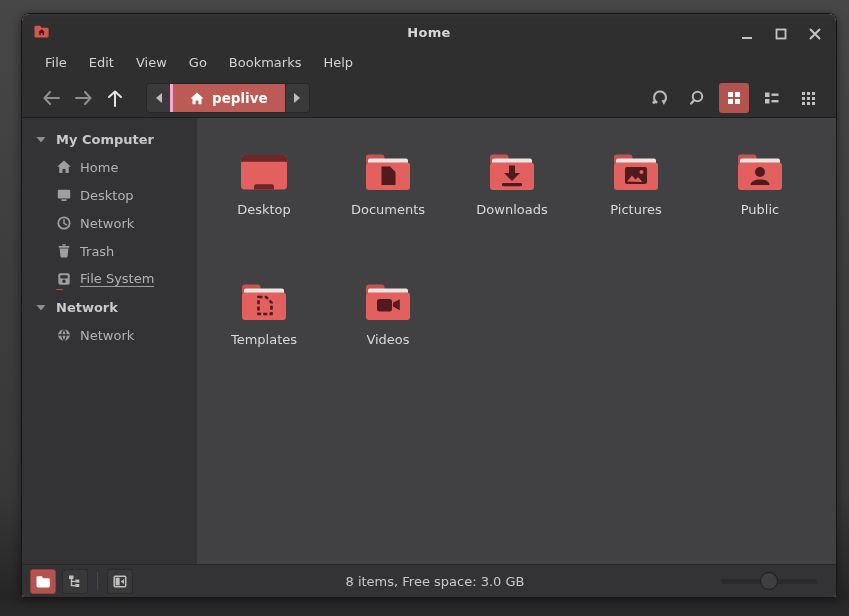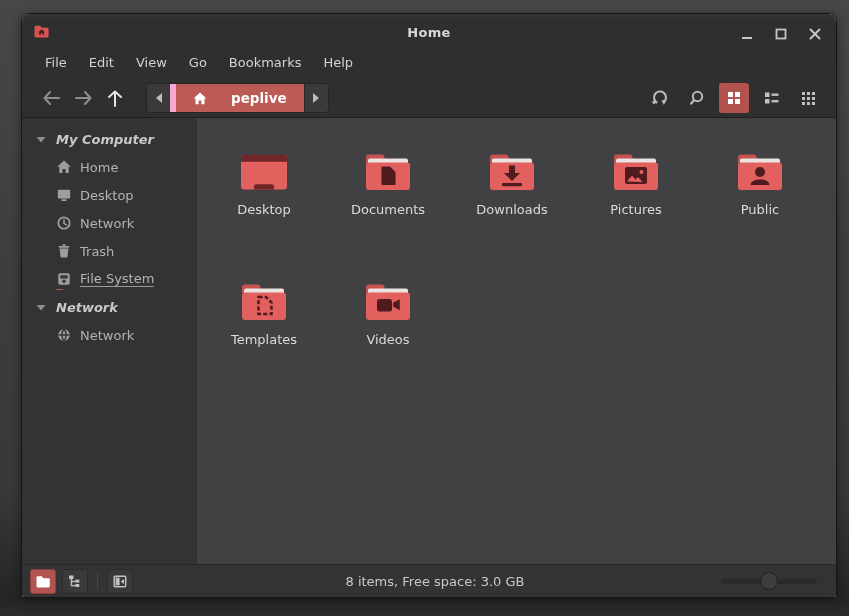--- a/index.html
+++ b/index.html
@@ -41,31 +41,31 @@
   
   .toolbar {
     height: 39px; flex: 0 0 39px; display: flex; align-items: center;
     padding: 0 13px; background: #2f2f30; border-bottom: 1px solid #1e1e1e;
   }
   .nav-btn { width: 32px; height: 30px; display: flex; align-items: center; justify-content: center; border-radius: 3px; }
   .nav-btn.dim svg { opacity: .52; }
   .pathbar { display: flex; margin-left: 15px; height: 30px; border: 1px solid #262626; border-radius: 4px; overflow: hidden; }
   .path-chev { width: 23px; background: #3a3a3b; display: flex; align-items: center; justify-content: center; }
   .path-current {
-    display: flex; align-items: center; gap: 24px; padding: 0 17px;
+    display: flex; align-items: center; gap: 8px; padding: 0 17px;
     background: #bc5a55; color: #ffffff; font-size: 13.5px; font-weight: bold;
-    border-left: 6px solid #f9a8d4; border-right: 1px solid #2a2a2a;
+    border-left: 3px solid #f9a8d4; border-right: 1px solid #2a2a2a;
   }
   .tool-actions { margin-left: auto; display: flex; align-items: center; gap: 7px; }
   .tool-btn { width: 30px; height: 30px; border-radius: 3px; display: flex; align-items: center; justify-content: center; }
   .tool-btn.active { background: #b35350; }
   
   .content { flex: 1 1 auto; display: flex; min-height: 0; }
   .sidebar { width: 175px; flex: 0 0 175px; background: #333335; padding-top: 7px; overflow: hidden; }
-  .sb-header { height: 28px; display: flex; align-items: center; padding-left: 12px; font-style: italic; }
+  .sb-header { height: 28px; display: flex; align-items: center; padding-left: 12px; }
   .sb-expander { width: 14px; display: flex; justify-content: center; margin-right: 8px; }
   .sb-header-label { font-size: 13px; font-weight: bold; color: #c9c9c9; }
   .sb-item { height: 28px; display: flex; align-items: center; padding-left: 34px; }
   .sb-icon { width: 16px; height: 16px; margin-right: 8px; position: relative; }
   .sb-label { font-size: 13px; color: #b3b3b3; }
   .sb-item.focused .sb-label { border-bottom: 1px solid #9a9a9a; }
   .sb-item.focused .sb-icon::after {
     content: ""; position: absolute; left: 0; bottom: -3px; width: 7px; height: 1px; background: #b4524e;
   }
   .main { flex: 1 1 auto; background: #414143; padding: 23px 0 0 5px; }

